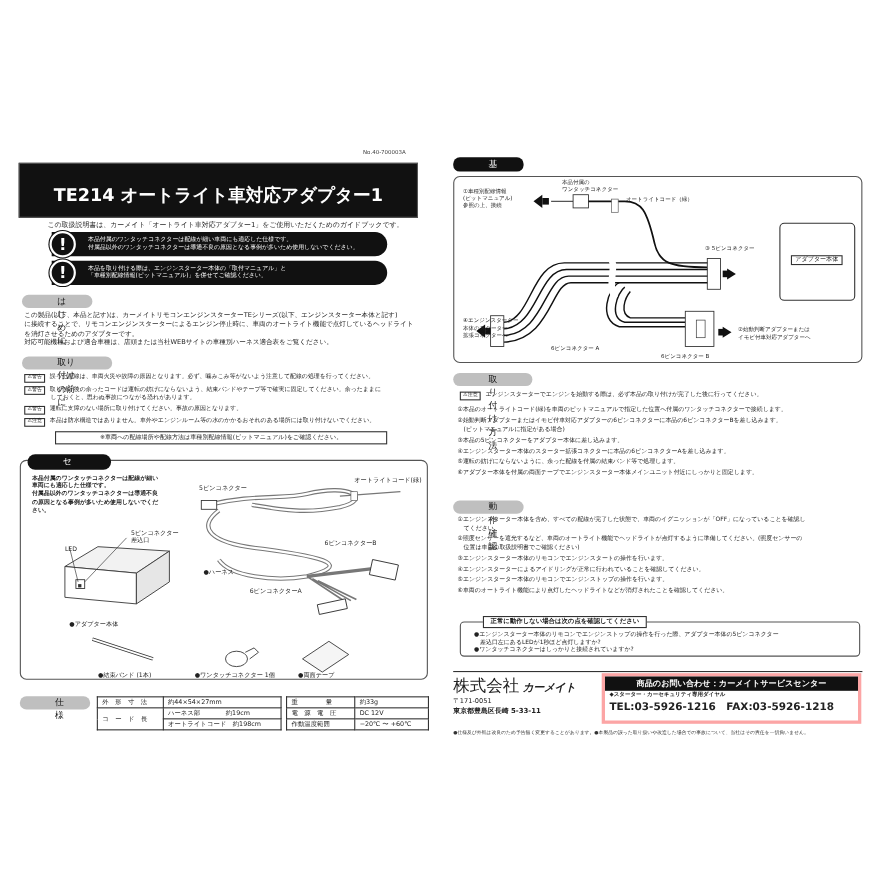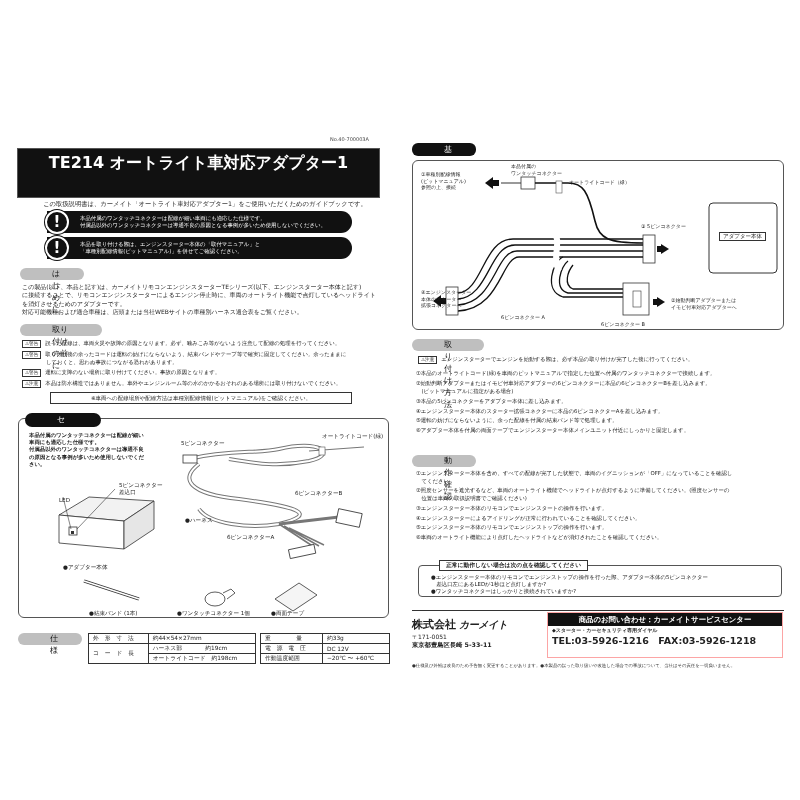--- a/index.html
+++ b/index.html
@@ -1,21 +1,21 @@
 <!DOCTYPE html>
 <html><head>
 <meta charset="utf-8">
 <style>
   * { box-sizing: border-box; margin: 0; padding: 0; }
   html, body { width: 800px; height: 800px; background: #ffffff; overflow: hidden; }
   body { font-family: "DejaVu Sans", "Liberation Sans", sans-serif; color: #222; position: relative; }
   .abs { position: absolute; }
   .docno { left: 330px; top: 136px; font-size: 5px; color: #444; }
   .title-box { left: 17px; top: 148px; width: 363px; height: 50px; background: #111; color: #fff; text-align: center; border: 1px solid #555; }
-  .title-box .t1 { font-size: 16px; font-weight: bold; line-height: 22px; margin-top: 3px; }
+  .title-box .t1 { font-size: 16px; font-weight: bold; line-height: 22px; margin-top: 18px; }
   .title-box .t2 { font-size: 17px; font-weight: bold; line-height: 22px; letter-spacing: 2px; }
   .intro { left: 40px; top: 200px; width: 330px; font-size: 6.3px; text-align: center; }
   .alert { left: 47px; height: 22px; width: 305px; background: #111; color: #fff; border-radius: 0 12px 12px 0; }
   .alert .circ { position: absolute; left: -2px; top: -1px; width: 24px; height: 24px; border-radius: 50%; background: #111; border: 2px solid #fff; box-shadow: 0 0 0 1px #111; color: #fff; font-weight: bold; font-size: 15px; text-align: center; line-height: 20px; }
   .alert .txt { position: absolute; left: 33px; top: 4px; font-size: 5.4px; line-height: 7px; white-space: nowrap; }
   .pill { height: 12px; background: #bfbfbf; border-radius: 6px; font-size: 8px; font-weight: normal; padding: 0 32px; line-height: 12px; color: #111; }
   .pill.dark { background: #111; color: #fff; }
   .para { font-size: 6px; line-height: 8.4px; white-space: nowrap; }
   .warn-row { font-size: 5.4px; line-height: 7px; white-space: nowrap; }
   .tag { display: inline-block; border: 1px solid #333; font-size: 4.6px; padding: 0 2px; margin-right: 4px; line-height: 6px; vertical-align: top; }
@@ -24,21 +24,21 @@
   .small { font-size: 5.4px; line-height: 7.2px; white-space: nowrap; }
   .lbl { font-size: 5.6px; white-space: nowrap; }
   table.spec { border-collapse: collapse; font-size: 5.8px; }
   table.spec td { border: 1px solid #333; padding: 0 4px; height: 10px; white-space: nowrap; }
   table.spec td.h { letter-spacing: 2px; }
   .diagram { left: 412px; top: 160px; width: 372px; height: 170px; border: 1px solid #555; border-radius: 6px; }
   .checkbox { left: 418px; top: 565px; width: 364px; height: 32px; border: 1px solid #555; border-radius: 4px; }
   .checkbox .hdr { position: absolute; left: 20px; top: -6px; background: #fff; border: 1px solid #333; padding: 0 6px; font-size: 5.8px; font-weight: bold; line-height: 9px; }
   .hr { left: 412px; top: 610px; width: 372px; height: 1px; background: #333; }
   .company { left: 412px; top: 613px; }
-  .contact { left: 547px; top: 612px; width: 236px; height: 46px; border: 1px solid #fca5a5; }
+  .contact { left: 547px; top: 612px; width: 236px; height: 46px; border: 3px solid #fca5a5; }
   .contact .top { background: #111; color: #fff; font-size: 7.4px; font-weight: bold; text-align: center; line-height: 13px; }
   .footer { left: 412px; top: 663px; font-size: 4.4px; color: #333; white-space: nowrap; }
 </style>
 </head>
 <body>
 
 <div class="abs docno">No.40-700003A</div>
 
 <div class="abs title-box">
   <div class="t1">TE214 オートライト車対応アダプター1</div>
@@ -274,21 +274,21 @@
     <div>●エンジンスターター本体のリモコンでエンジンストップの操作を行った際、アダプター本体の5ピンコネクター</div>
     <div>　差込口左にあるLEDが1秒ほど点灯しますか?</div>
     <div>●ワンタッチコネクターはしっかりと接続されていますか?</div>
   </div>
 </div>
 
 <div class="abs hr"></div>
 
 <div class="abs company">
   <div style="white-space:nowrap;">
-    <span style="font-size:11px;font-weight:bold;">株式会社</span><span style="font-size:10px;font-weight:900;margin-left:3px;letter-spacing:-0.5px;font-style:italic;">カーメイト</span>
+    <span style="font-size:15px;font-weight:normal;">株式会社</span><span style="font-size:10px;font-weight:900;margin-left:3px;letter-spacing:-0.5px;font-style:italic;">カーメイト</span>
   </div>
   <div style="font-size:6px;line-height:9px;">〒171-0051</div>
   <div style="font-size:6.3px;font-weight:bold;">東京都豊島区長崎 5-33-11</div>
 </div>
 
 <div class="abs contact">
   <div class="top">商品のお問い合わせ：カーメイトサービスセンター</div>
   <div style="font-size:5px;font-weight:bold;padding-left:4px;line-height:9px;">◆スターター・カーセキュリティ専用ダイヤル</div>
   <div style="font-size:9.5px;font-weight:bold;padding-left:4px;line-height:12px;white-space:nowrap;">TEL:03-5926-1216　FAX:03-5926-1218</div>
 </div>

